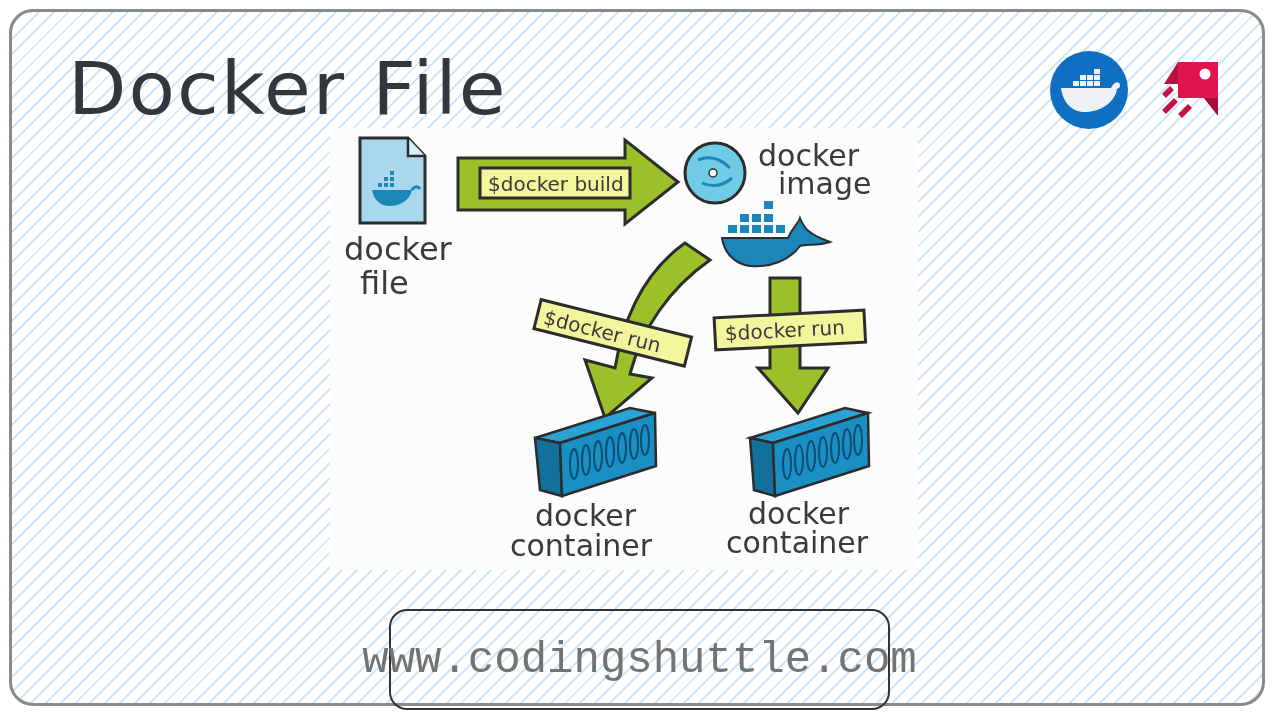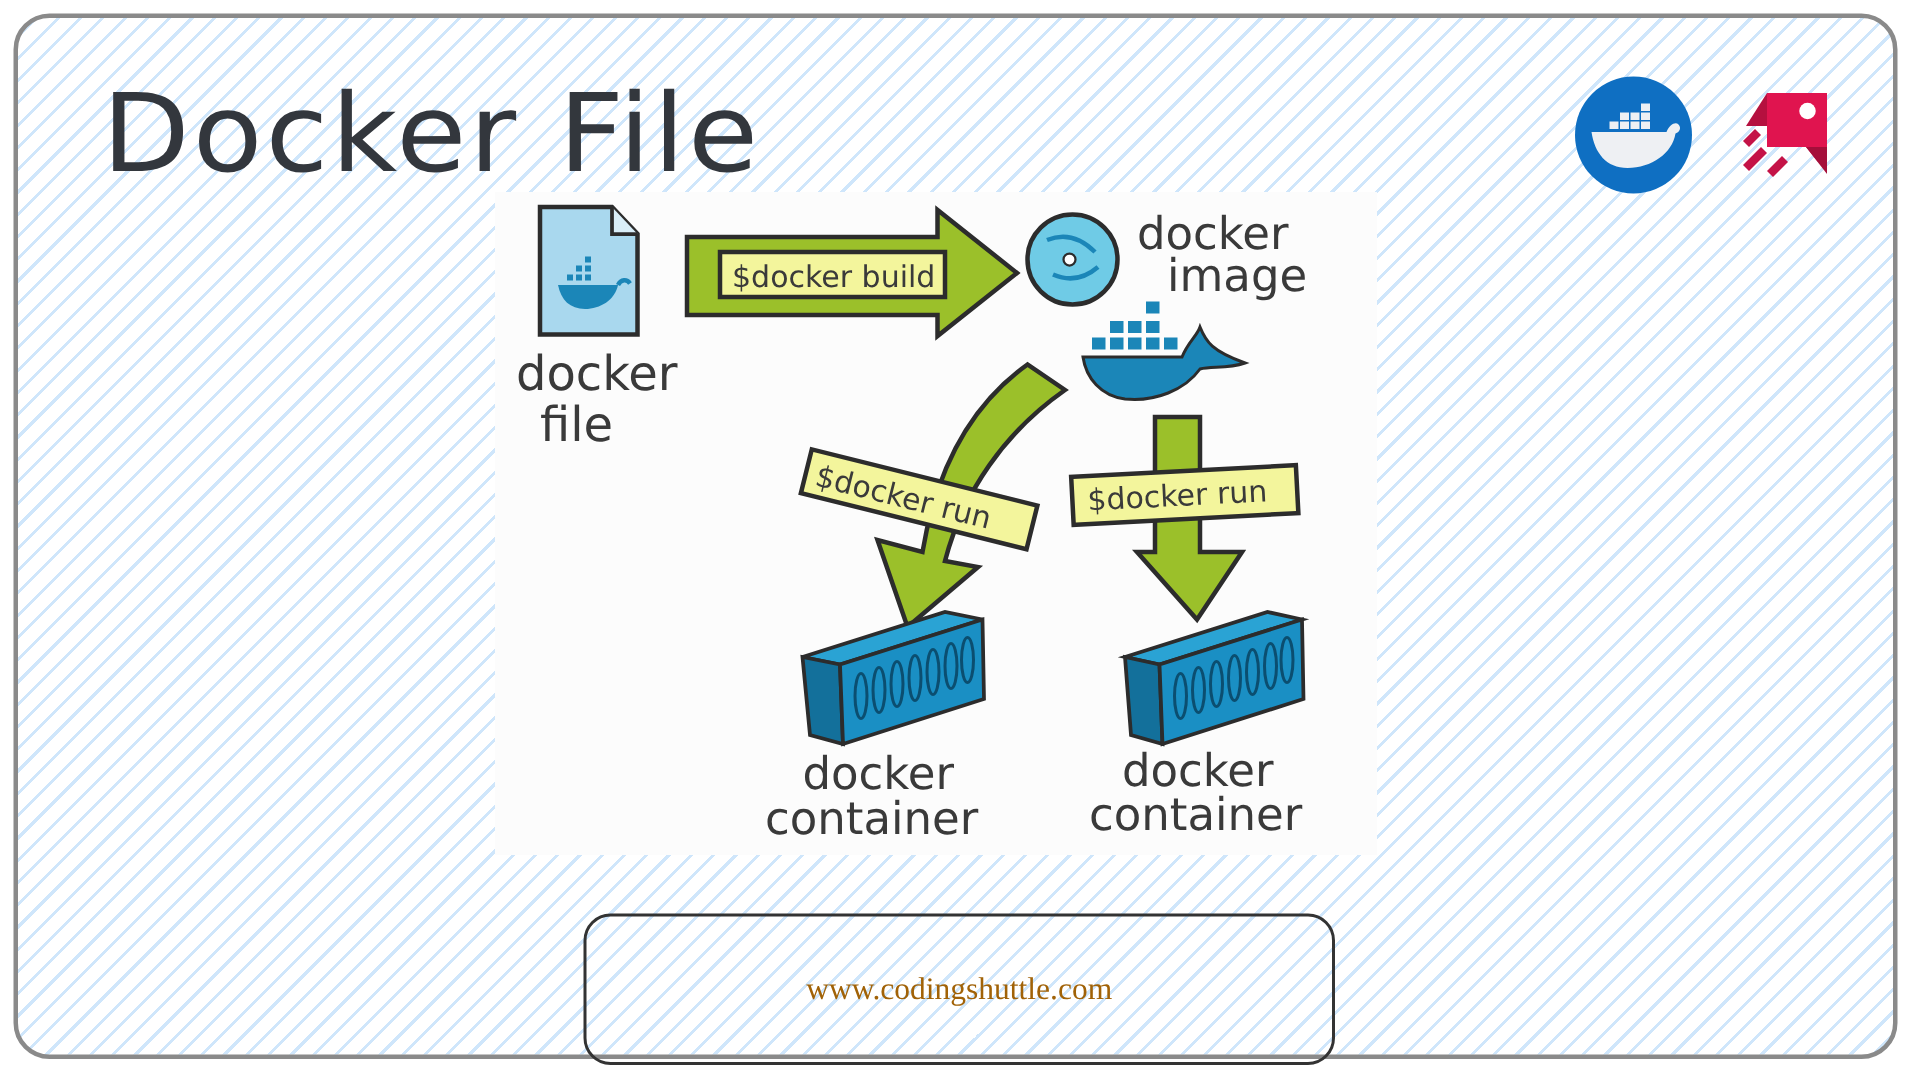--- a/index.html
+++ b/index.html
@@ -17,21 +17,21 @@
   }
   .logo-docker { position:absolute; left:1049px; top:50px; width:80px; height:80px; }
   .logo-cs { position:absolute; left:1160px; top:60px; width:60px; height:60px; }
   .diagram { position:absolute; left:330px; top:128px; width:588px; height:442px; background:#fcfcfc; }
   .hand { font-family:"DejaVu Sans", sans-serif; fill:#3a3a3a; }
   .url-box {
     position:absolute; left:389px; top:609px; width:501px; height:101px;
     border:2px solid #333; border-radius:18px; box-sizing:border-box;
     display:flex; align-items:center; justify-content:center;
   }
-  .url-text { font-family:Liberation Serif, serif; font-size:21px; color:#a16207; }
+  .url-text { font-family:Liberation Mono, monospace; font-size:44px; color:#737373; }
 </style>
 </head>
 <body>
 
 <div class="frame"></div>
 
 <div class="title">Docker File</div>
 
 <svg class="logo-docker" viewBox="0 0 80 80">
   <circle cx="40" cy="40" r="39" fill="#0f6fc2"></circle>

